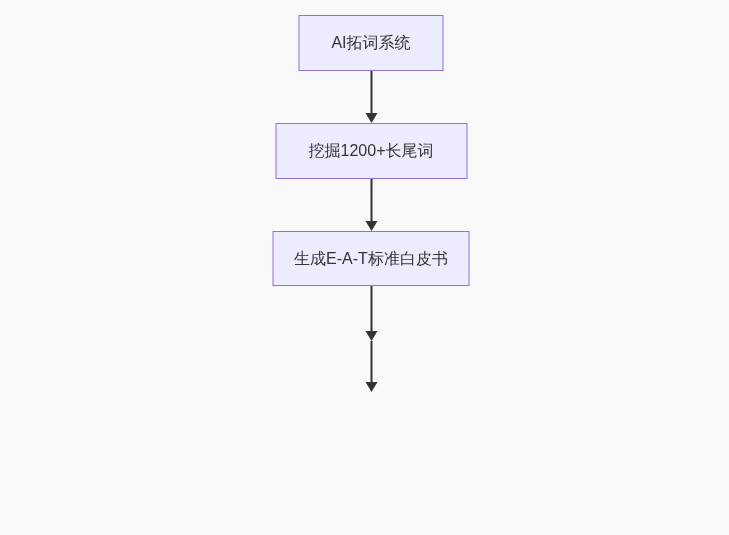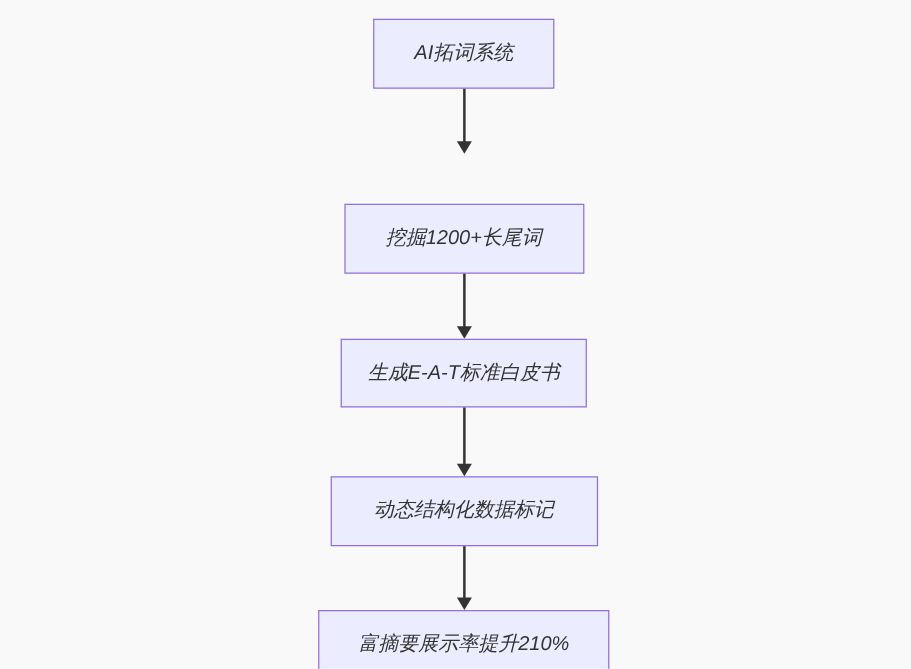--- a/index.html
+++ b/index.html
@@ -11,21 +11,21 @@
   }
   * { margin: 0; padding: 0; box-sizing: border-box; }
   html, body {
     width: 729px; height: 535px;
     font-family: "Liberation Sans", "DejaVu Sans", sans-serif;
   }
   body { background: var(--background); overflow: hidden; }
 
   .canvas {
     position: relative;
-    width: 729px; height: 535px; font-style: italic;
+    width: 729px; height: 535px;
   }
   .flow-column {
     position: absolute;
     left: 371px;
     top: 15px;
     transform: translateX(-50%);
     display: flex;
     flex-direction: column;
     align-items: center;
   }
@@ -36,21 +36,21 @@
     font-size: 16px;
     line-height: 1;
     height: 56px;
     display: flex;
     align-items: center;
     justify-content: center;
     white-space: nowrap;
     text-align: center;
   }
   .node.n1 { width: 145px; }
-  .node.n2 { width: 192px; margin-top: 40px; }
+  .node.n2 { width: 192px; }
   .node.n3 { width: 197px; height: 55px; }
   .node.n4 { width: 214px; }
   .node.n5 { width: 233px; }
 
   .arrow {
     display: flex;
     flex-direction: column;
     align-items: center;
     height: 52px;
   }
@@ -95,27 +95,21 @@
 
     <div class="node n3">
       <span>生成E-A-T标准白皮书</span>
     </div>
 
     <div class="arrow a3">
       <span class="arrow-line"></span>
       <span class="arrow-head"></span>
     </div>
 
-    <div class="node n4">
-      <span>动态结构化数据标记</span>
-    </div>
 
     <div class="arrow a4">
       <span class="arrow-line"></span>
       <span class="arrow-head"></span>
     </div>
 
-    <div class="node n5">
-      <span>富摘要展示率提升210%</span>
-    </div>
 
   </div>
 </div>
 
 </body></html>

